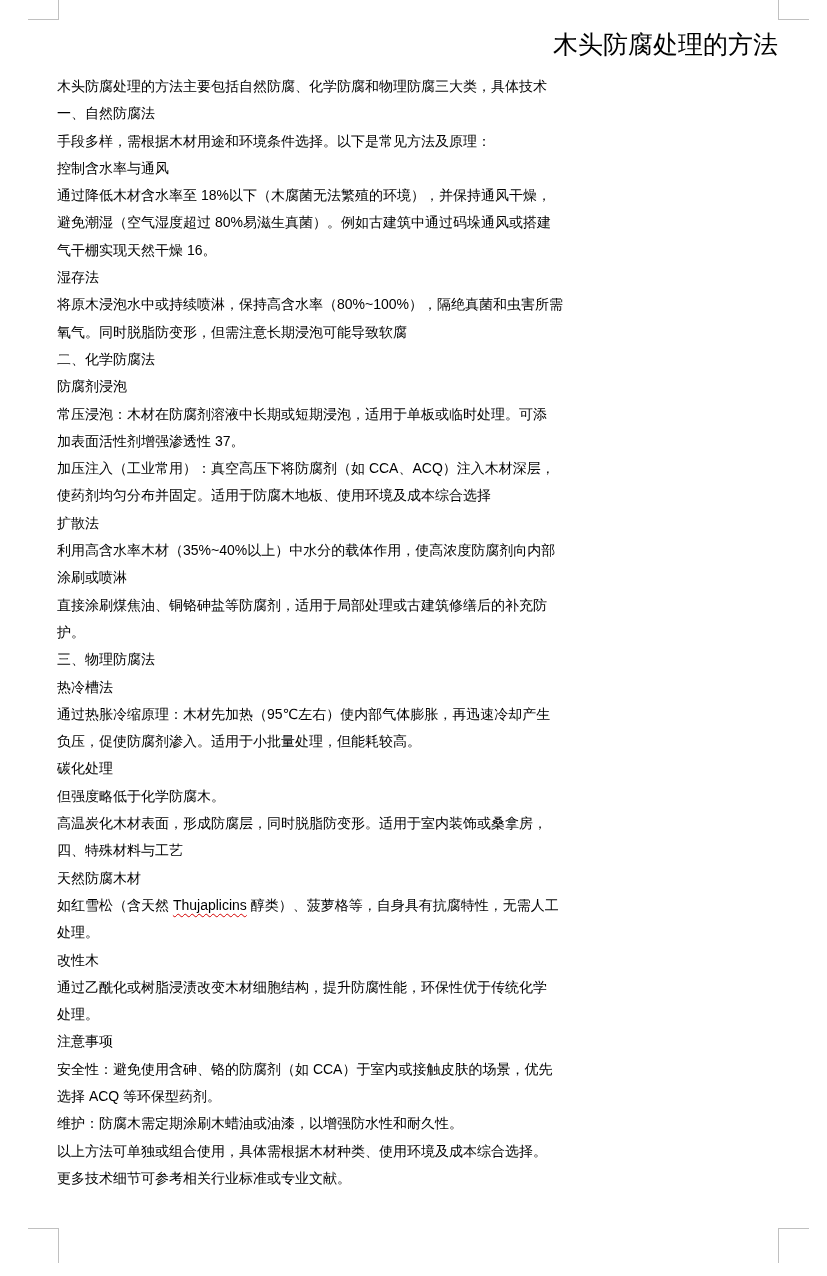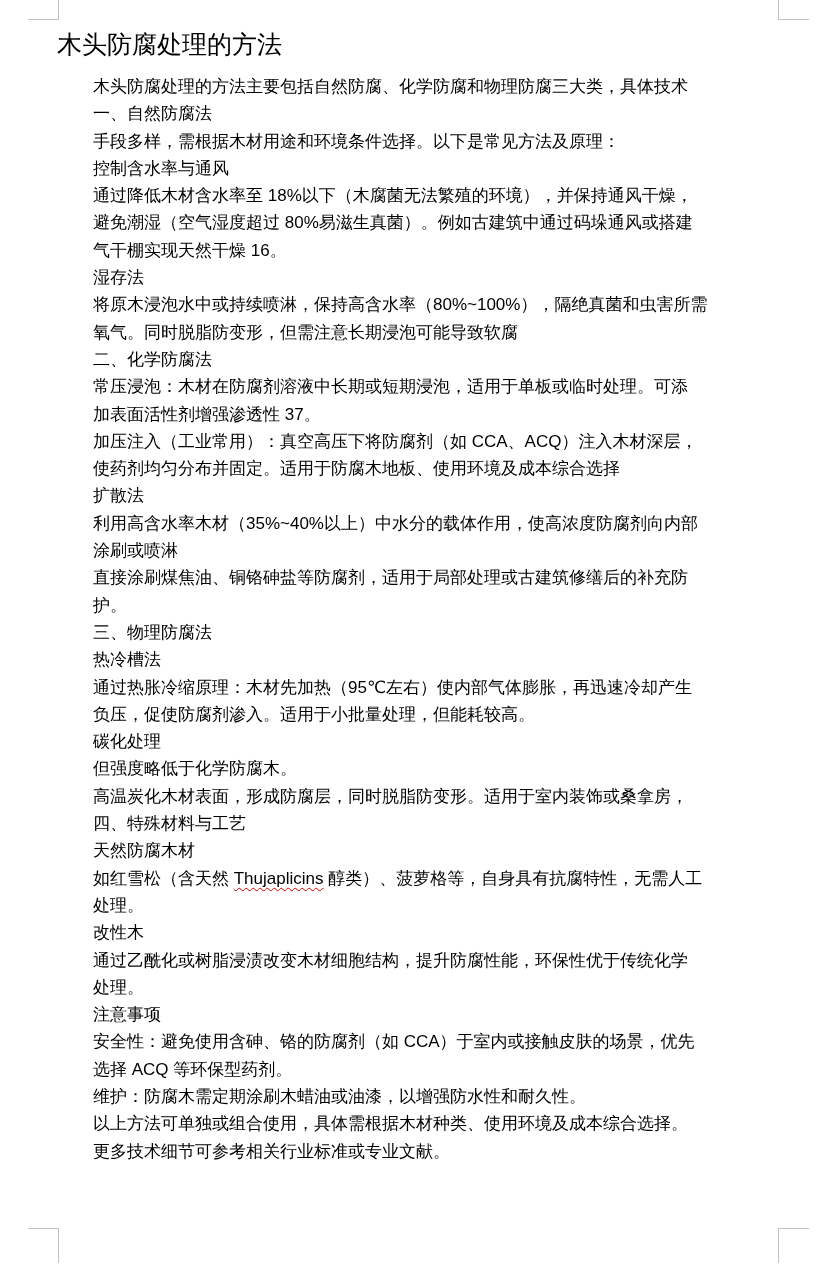--- a/index.html
+++ b/index.html
@@ -20,25 +20,25 @@
   .crop{position:absolute;width:30px;}
   .crop.tl{left:28px;top:0;height:19px;border-right:1px solid var(--crop);border-bottom:1px solid var(--crop);}
   .crop.tr{left:778px;top:0;height:19px;border-left:1px solid var(--crop);border-bottom:1px solid var(--crop);}
   .crop.bl{left:28px;top:1228px;height:34px;border-right:1px solid var(--crop);border-top:1px solid var(--crop);}
   .crop.br{left:778px;top:1228px;height:34px;border-left:1px solid var(--crop);border-top:1px solid var(--crop);}
 
   .content{position:absolute;left:57px;top:27px;width:721px;}
   .doc-title{
     margin:0 0 11px 0;
     font-size:25px;line-height:35px;font-weight:400;
-    text-align:left;white-space:pre;
+    text-align:right;white-space:pre;
   }
   .line{
-    font-size:17px;line-height:27.3px;
-    white-space:pre;letter-spacing:0;margin-left:36px;
+    font-size:14px;line-height:27.3px;
+    white-space:pre;letter-spacing:0;
   }
   .spell-error{
     text-decoration-line:underline;
     text-decoration-style:wavy;
     text-decoration-color:var(--spell);
     text-decoration-thickness:1px;
     text-underline-offset:3px;
     text-decoration-skip-ink:none;
   }
 </style>
@@ -58,20 +58,21 @@
         <div class="line"><span>一、自然防腐法</span></div>
         <div class="line"><span>手段多样，需根据木材用途和环境条件选择。以下是常见方法及原理：</span></div>
         <div class="line"><span>控制含水率与通风</span></div>
         <div class="line"><span>通过降低木材含水率至 18%以下（木腐菌无法繁殖的环境），并保持通风干燥，</span></div>
         <div class="line"><span>避免潮湿（空气湿度超过 80%易滋生真菌）。例如古建筑中通过码垛通风或搭建</span></div>
         <div class="line"><span>气干棚实现天然干燥 16。</span></div>
         <div class="line"><span>湿存法</span></div>
         <div class="line"><span>将原木浸泡水中或持续喷淋，保持高含水率（80%~100%），隔绝真菌和虫害所需</span></div>
         <div class="line"><span>氧气。同时脱脂防变形，但需注意长期浸泡可能导致软腐</span></div>
         <div class="line"><span>二、化学防腐法</span></div>
+        <div class="line"><span>防腐剂浸泡</span></div>
         <div class="line"><span>常压浸泡：木材在防腐剂溶液中长期或短期浸泡，适用于单板或临时处理。可添</span></div>
         <div class="line"><span>加表面活性剂增强渗透性 37。</span></div>
         <div class="line"><span>加压注入（工业常用）：真空高压下将防腐剂（如 CCA、ACQ）注入木材深层，</span></div>
         <div class="line"><span>使药剂均匀分布并固定。适用于防腐木地板、使用环境及成本综合选择</span></div>
         <div class="line"><span>扩散法</span></div>
         <div class="line"><span>利用高含水率木材（35%~40%以上）中水分的载体作用，使高浓度防腐剂向内部</span></div>
         <div class="line"><span>涂刷或喷淋</span></div>
         <div class="line"><span>直接涂刷煤焦油、铜铬砷盐等防腐剂，适用于局部处理或古建筑修缮后的补充防</span></div>
         <div class="line"><span>护。</span></div>
         <div class="line"><span>三、物理防腐法</span></div>

